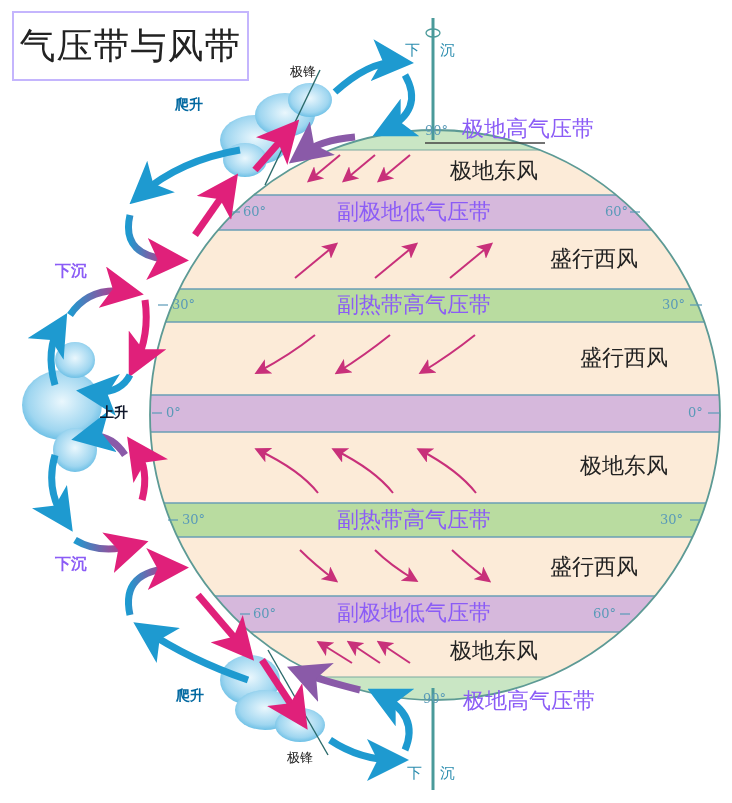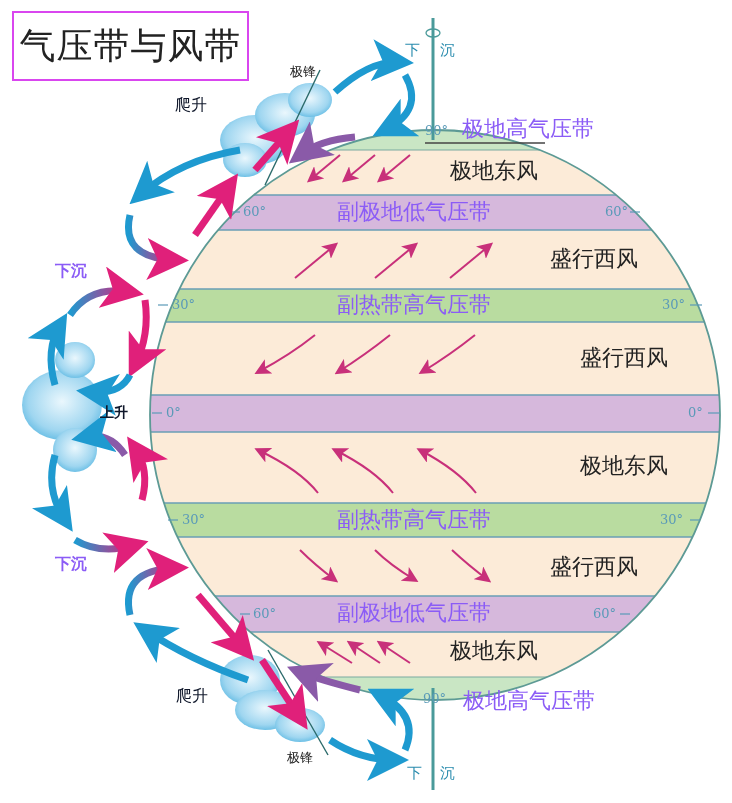--- a/index.html
+++ b/index.html
@@ -1,28 +1,28 @@
 <!DOCTYPE html>
 <html><head>
 <meta charset="utf-8">
 <style>
   html, body { margin: 0; padding: 0; background: #ffffff; }
   body { width: 732px; height: 803px; position: relative; overflow: hidden;
          font-family: "DejaVu Sans", "Liberation Sans", sans-serif; }
   #stage { position: absolute; left: 0; top: 0; width: 732px; height: 803px; }
   .title-box { position: absolute; left: 12px; top: 11px; width: 237px; height: 70px;
-               border: 2px solid #d946ef; box-sizing: border-box; background: #fff;
+               border: 2px solid #c4b5fd; box-sizing: border-box; background: #fff;
                display: flex; align-items: center; justify-content: center; }
   .title-box span { font-size: 36px; color: #222; letter-spacing: 1px; }
   .lbl { position: absolute; white-space: nowrap; line-height: 1; }
   .band-lbl { font-size: 22px; color: #8b5cf6; }
   .wind-lbl { font-size: 22px; color: #222; }
   .lat { font-family: "DejaVu Serif", "Liberation Serif", serif; font-size: 13px; color: #5a9ab8; }
   .cell-lbl { font-size: 16px; color: #8b5cf6; font-weight: bold; }
-  .climb-lbl { font-size: 16px; color: #0f172a; font-weight: normal; }
+  .climb-lbl { font-size: 14px; color: #0369a1; font-weight: bold; }
   .front-lbl { font-family: "DejaVu Serif", "Liberation Serif", serif; font-size: 13px; color: #222; margin-left: 9px; }
   .pole-lbl { font-size: 15px; color: #2a8cae; }
   .upl { font-size: 14px; color: #0f172a; font-weight: bold; }
 </style>
 </head>
 <body>
 
 <div id="stage">
 
   <svg width="732" height="803" viewBox="0 0 732 803" style="position:absolute;left:0;top:0">

